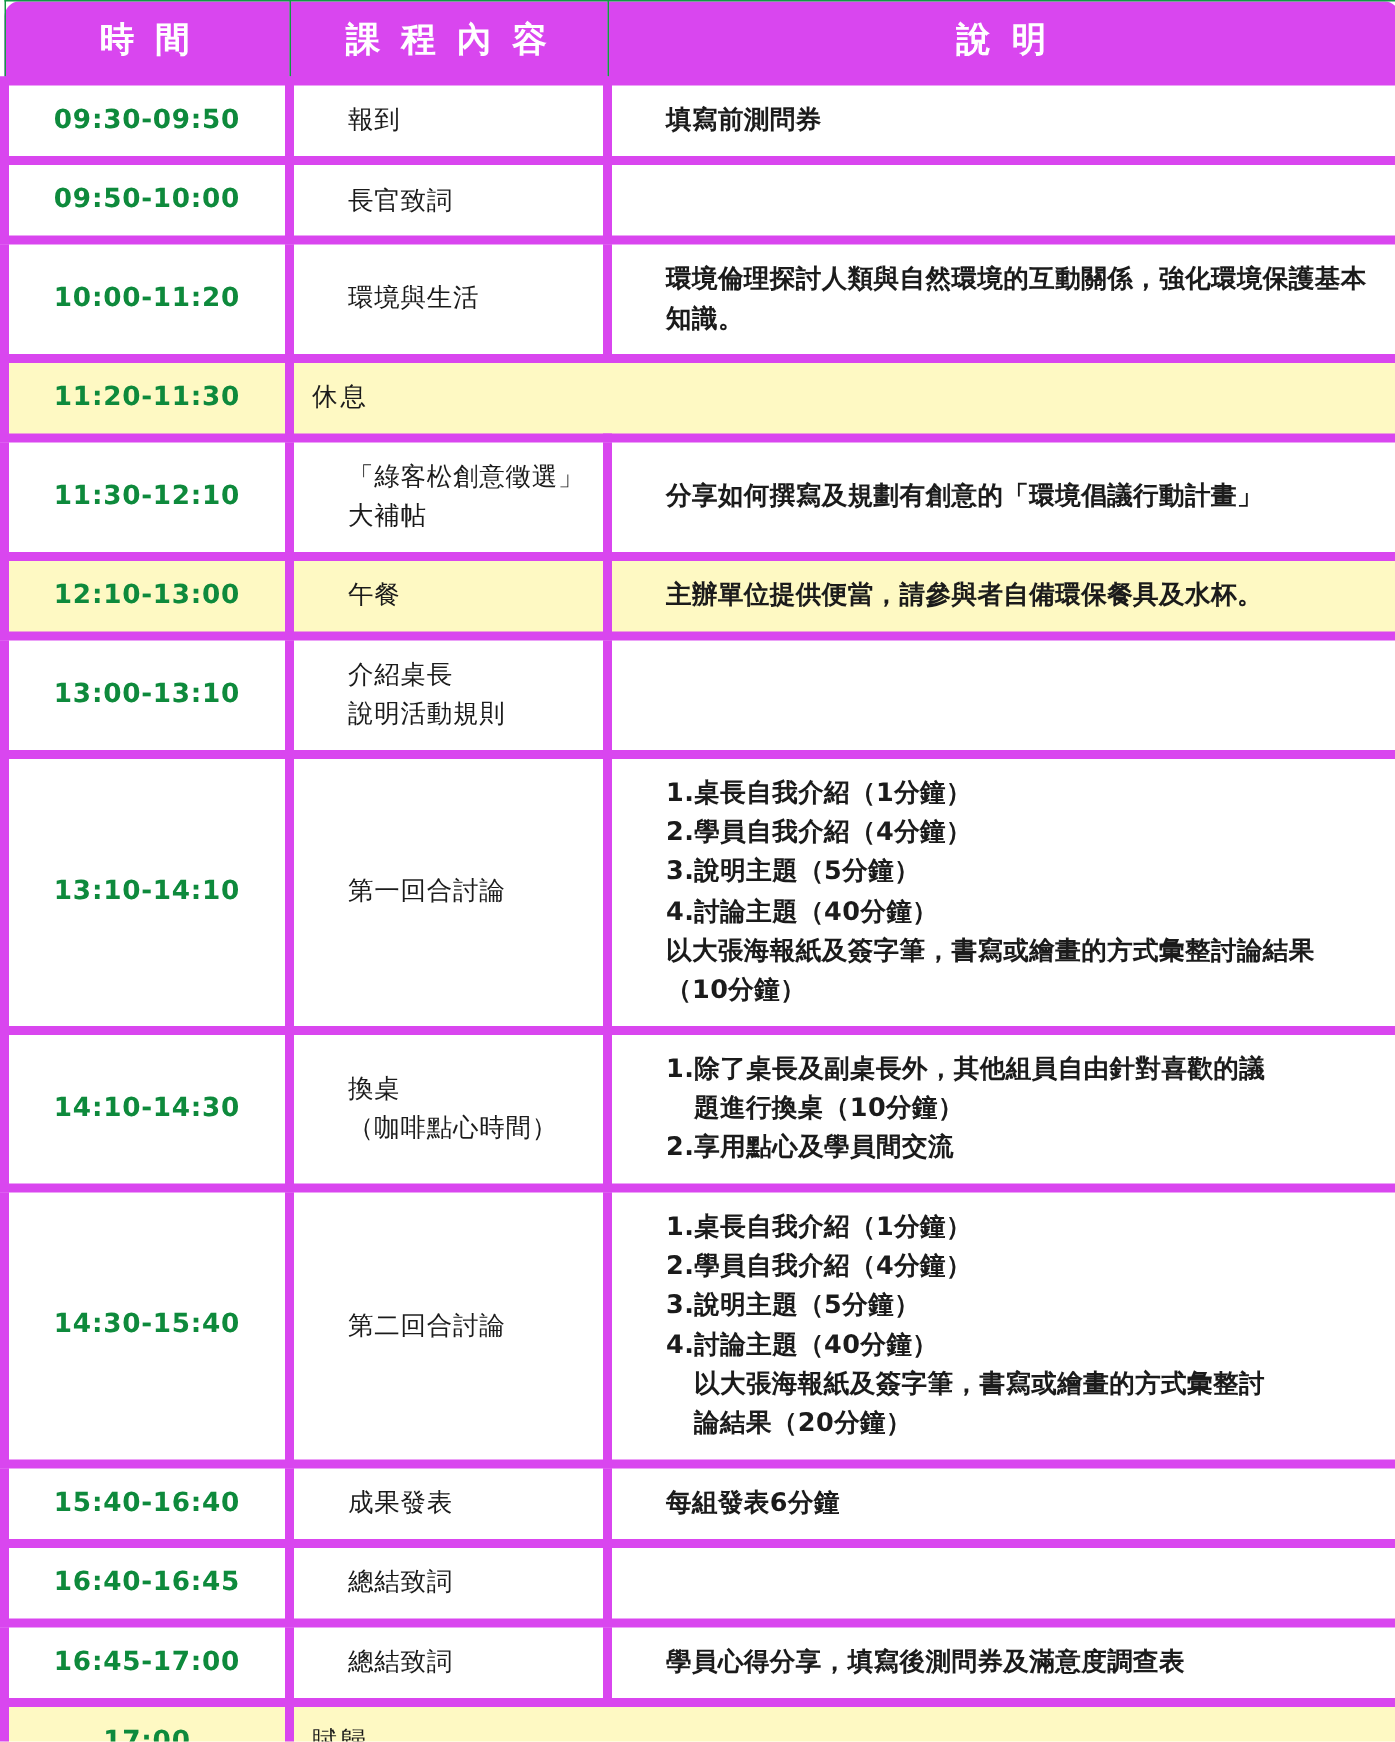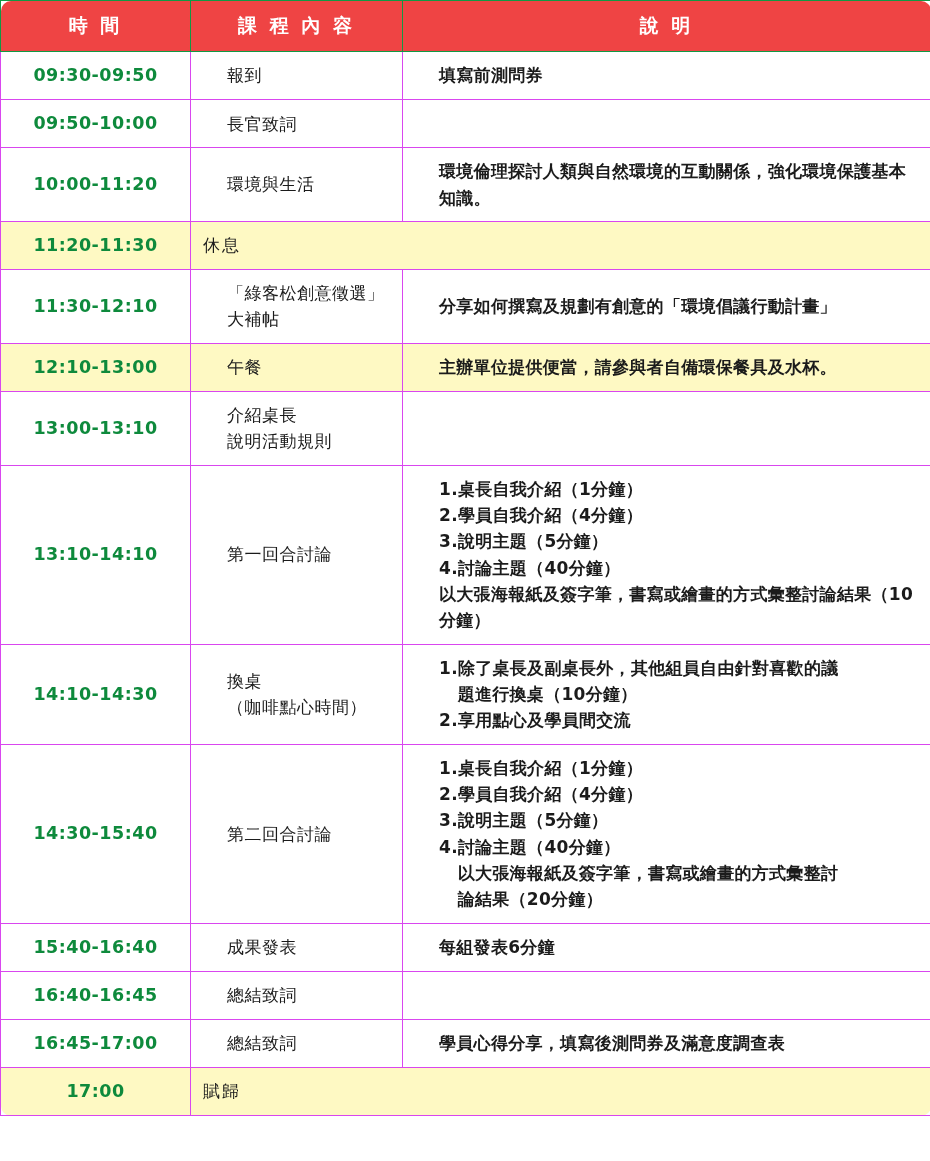--- a/index.html
+++ b/index.html
@@ -23,35 +23,35 @@
     width: 930px;
     border-collapse: collapse;
     table-layout: fixed;
     background: #ffffff;
   }
   table.schedule col.c-time { width: 190px; }
   table.schedule col.c-topic { width: 212px; }
   table.schedule col.c-desc { width: 528px; }
 
   thead th {
-    background: #ef4444;
+    background: #d946ef;
     color: #ffffff;
-    font-size: 19px;
+    font-size: 23px;
     font-weight: bold;
     letter-spacing: 3px;
     height: 48px;
     border: 1px solid #119944;
     text-align: center;
     vertical-align: middle;
   }
   thead th.first-head { border-top-left-radius: 10px; }
   thead th.last-head { border-top-right-radius: 10px; }
 
   tbody td {
-    border: 1px solid #d946ef;
+    border: 6px solid #d946ef;
     font-size: 17px;
     color: #1b1b1b;
     vertical-align: middle;
     padding: 10px 12px;
     line-height: 1.55;
   }
   td.time {
     color: #0e8a3c;
     font-weight: bold;
     text-align: center;

